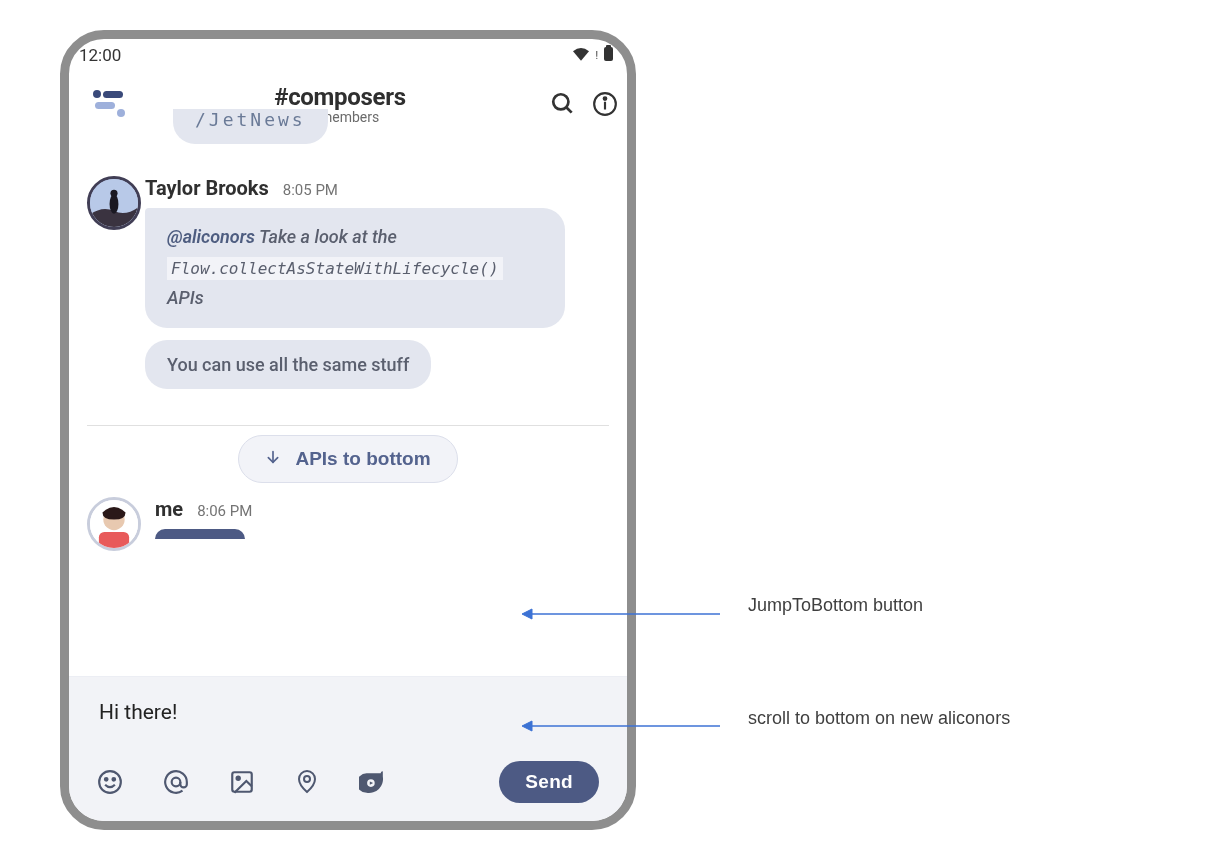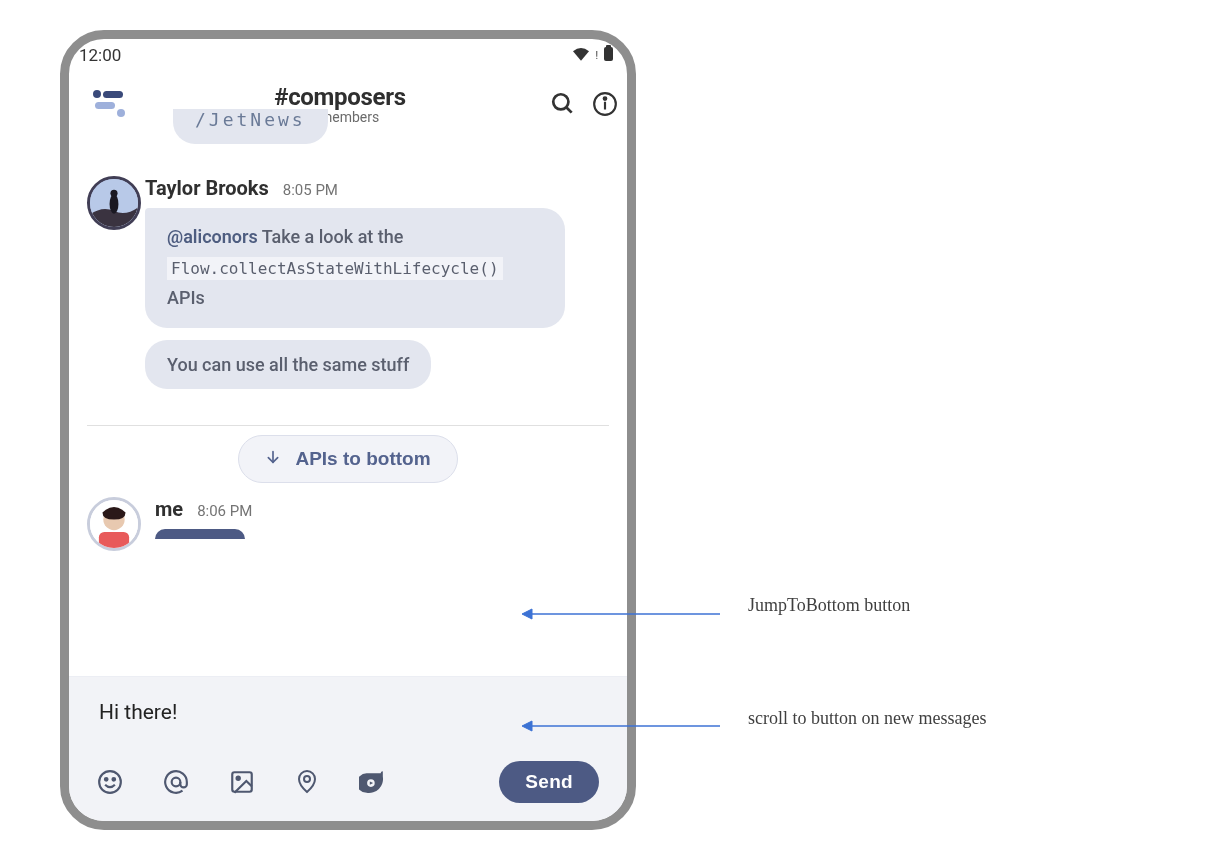--- a/index.html
+++ b/index.html
@@ -221,21 +221,21 @@
     border:none;
     border-radius: 24px;
     padding: 10px 26px;
     font-size: 19px;
     font-weight:600;
     letter-spacing:0.3px;
   }
 
   .annotation {
     position:absolute;
-    font-family: Liberation Serif, serif;
+    font-family: Liberation Sans, sans-serif;
     font-size: 18px;
     color:#3f3f3f;
   }
   .arrow {
     position:absolute;
     stroke:#3c72d4;
     fill:#3c72d4;
   }
 </style>
 </head>
@@ -304,21 +304,21 @@
           <path d="M0 40 Q14 30 27 36 Q40 42 54 32 L54 54 L0 54 Z" fill="#3a3340"></path>
           <ellipse cx="27" cy="28" rx="5" ry="11" fill="#1a1822"></ellipse>
           <circle cx="27" cy="16" r="4" fill="#1a1822"></circle>
         </svg>
       </div>
       <div class="msg-body">
         <div class="msg-meta">
           <span class="author">Taylor Brooks</span>
           <span class="time">8:05 PM</span>
         </div>
-        <div class="bubble" style="border-radius:4px 22px 22px 22px; line-height:1.7; max-width:420px;">
+        <div class="bubble" style="border-radius:4px 22px 22px 22px; line-height:1.7; max-width:420px;font-style:italic;">
           <span class="mention">@aliconors</span><span class="normal-text"> Take a look at the </span><span class="code-chip">Flow.collectAsStateWithLifecycle()</span><span class="normal-text"> APIs</span>
         </div>
         <div style="height:2px;"></div>
         <div class="bubble">
           <span>You can use all the same stuff</span>
         </div>
       </div>
     </div>
 
     <div class="divider-row">
@@ -403,13 +403,13 @@
 <svg class="arrow" style="left:520px; top:604px;" width="210" height="20">
   <line x1="200" y1="10" x2="8" y2="10" stroke-width="1.5"></line>
   <polygon points="2,10 12,5 12,15"></polygon>
 </svg>
 <div class="annotation" style="left:748px; top:595px;">JumpToBottom button</div>
 
 <svg class="arrow" style="left:520px; top:716px;" width="210" height="20">
   <line x1="200" y1="10" x2="8" y2="10" stroke-width="1.5"></line>
   <polygon points="2,10 12,5 12,15"></polygon>
 </svg>
-<div class="annotation" style="left:748px; top:708px;">scroll to button on new messages</div>
+<div class="annotation" style="left:748px; top:708px;">scroll to bottom on new aliconors</div>
 
 </body></html>

